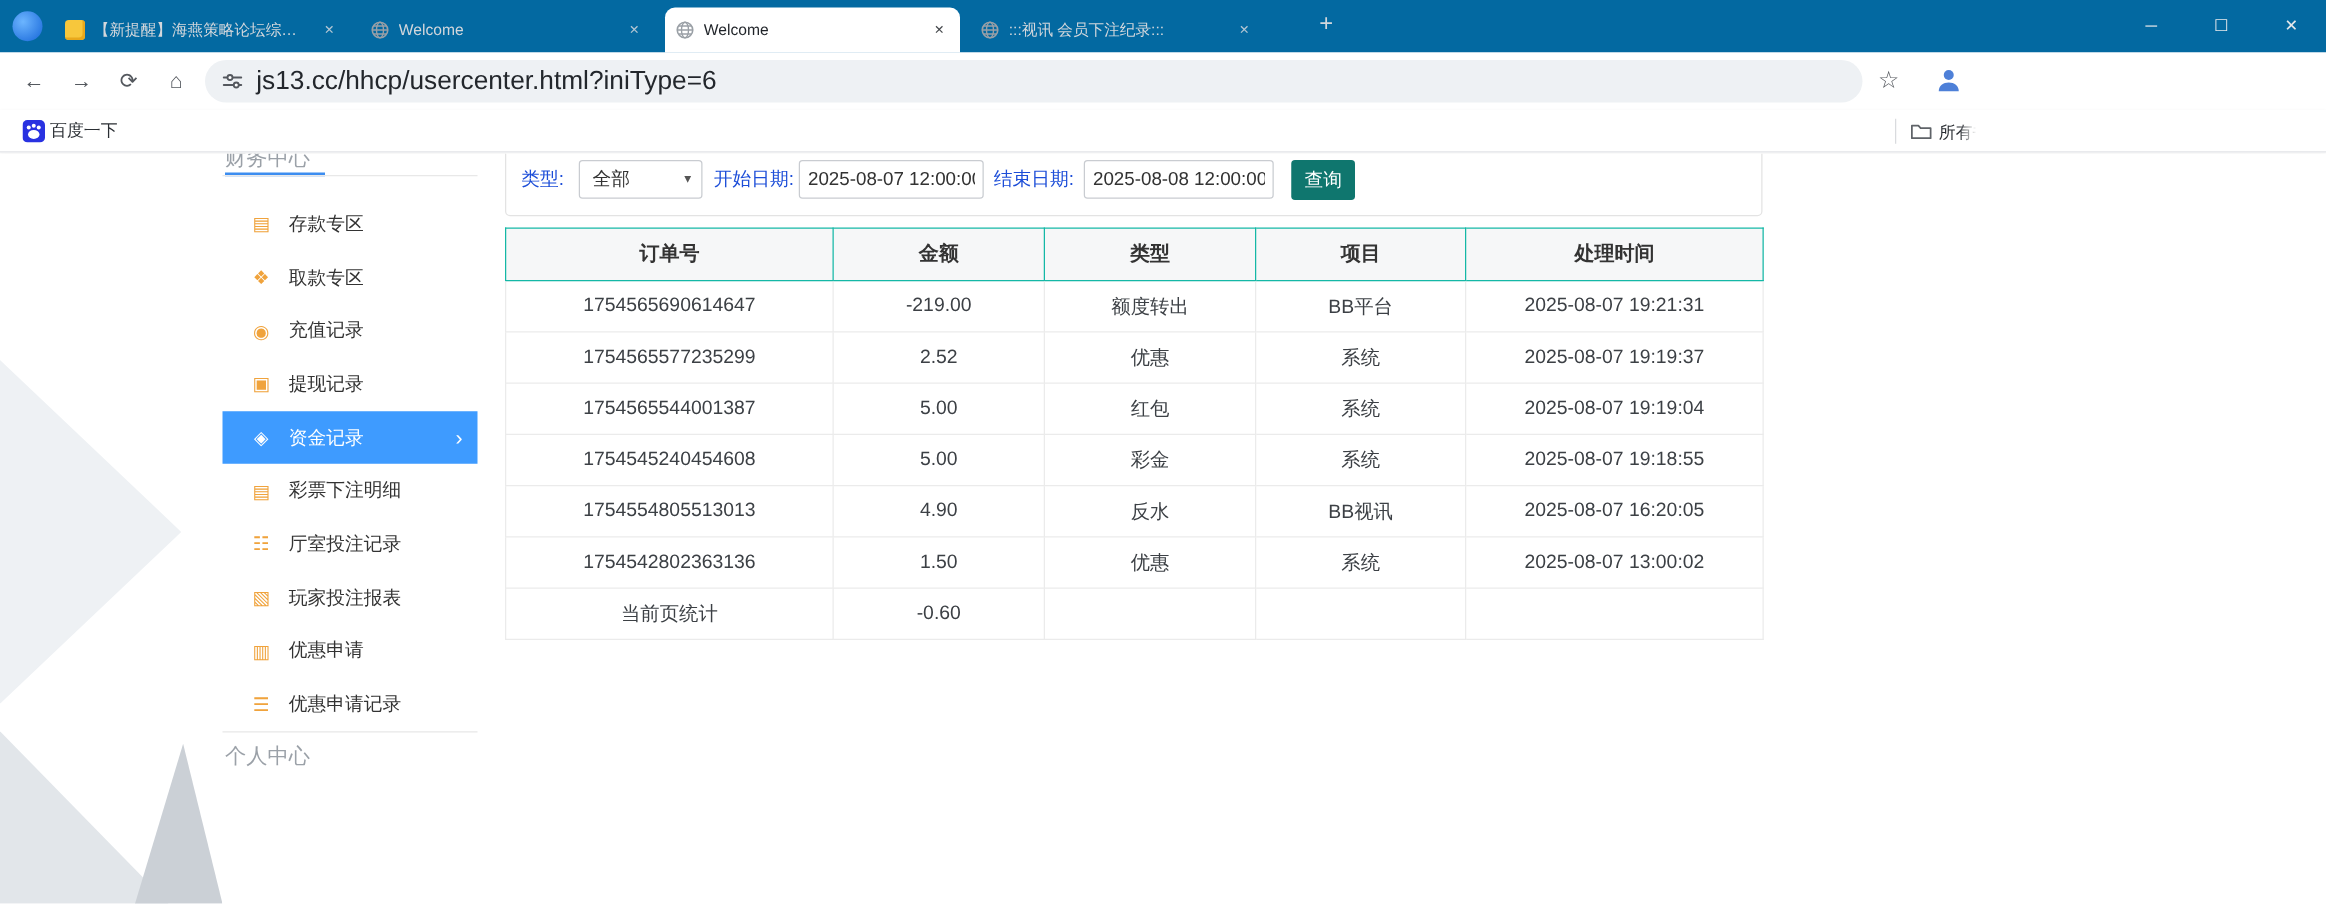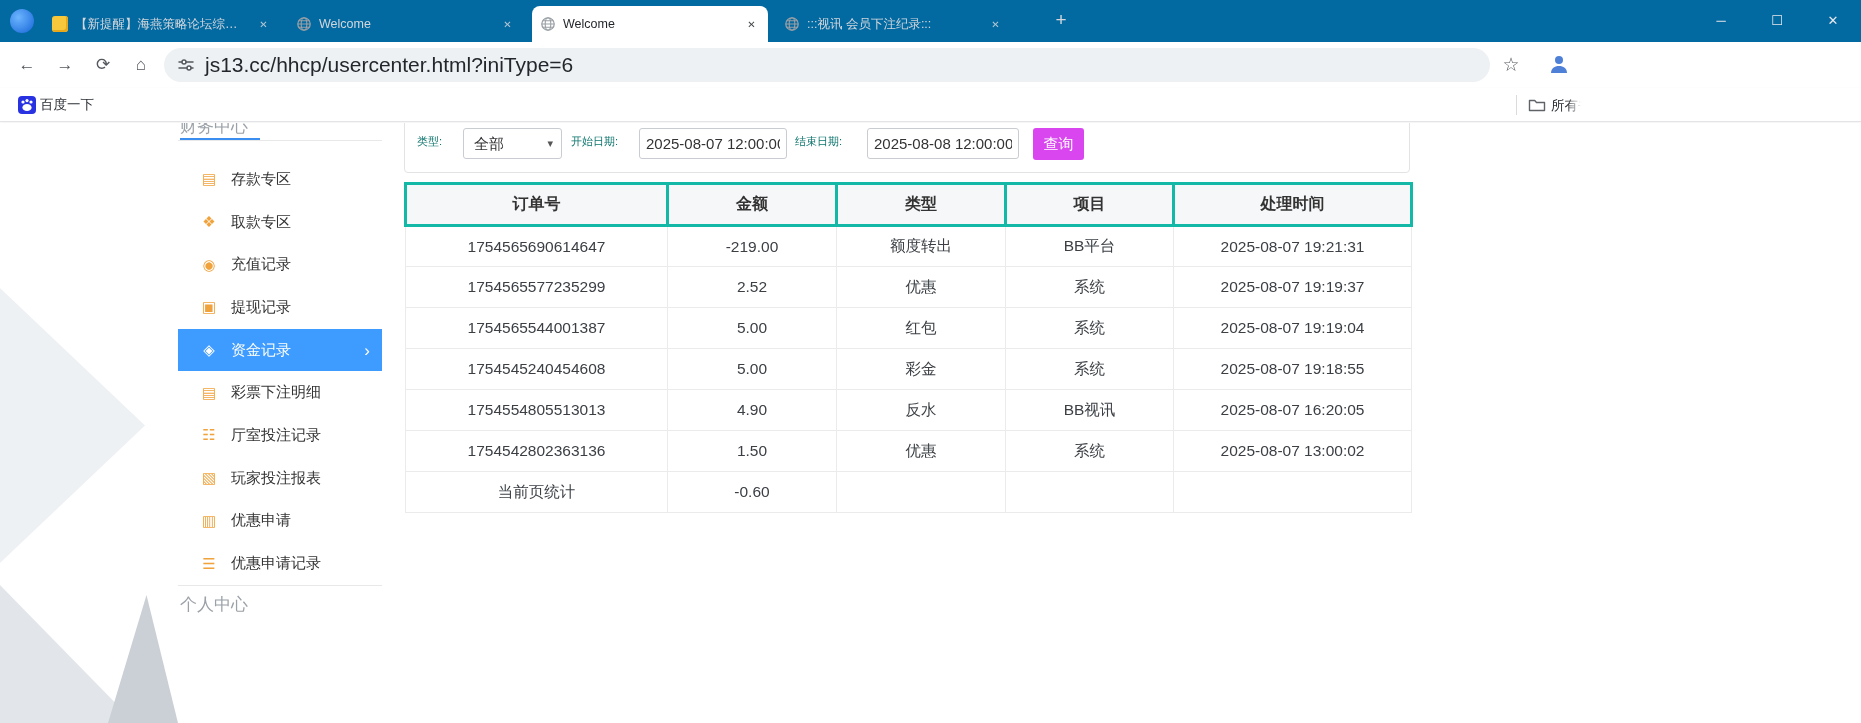--- a/index.html
+++ b/index.html
@@ -77,38 +77,38 @@
   .side-item.active { background:#3E9BFF; color:#fff; }
   .side-item.active .sicon { color:#fff; }
   .side-chevron { position:absolute; right:12px; font-size:17px; color:#fff; line-height:1; }
   .side-bottom-line { position:absolute; left:0; top:462px; width:204px; height:1px; background:#E8E8E8; }
   .side-bottom-title { position:absolute; left:2px; top:470px; font-size:17px; color:#9BA1A8; white-space:nowrap;text-align:center; }
 
   
   .main { position:absolute; left:404px; top:0; width:1006px; height:600px; }
   .filter-box { position:absolute; left:0; top:-8px; width:1006px; height:58px; background:#fff;
     border:1px solid #E3E3E3; border-radius:4px; }
-  .f-label { position:absolute; top:18px; font-size:11px; color:#0f766e; white-space:nowrap; }
+  .f-label { position:absolute; top:18px; font-size:15px; color:#1d4ed8; white-space:nowrap; }
   #f-type-label { left:12px; }
   #f-start-label { left:166px; }
   #f-end-label { left:390px; }
   .f-select { position:absolute; left:58px; top:12px; width:99px; height:31px; border:1px solid #C9CCD1;
     border-radius:3px; background:#fff; font-size:15px; color:#333; line-height:29px; padding-left:10px; }
   .f-caret { position:absolute; right:8px; top:0; color:#555; font-size:11px; }
   .f-input { position:absolute; top:12px; height:31px; border:1px solid #C9CCD1; border-radius:3px;
     font-size:15px; color:#333; padding:0 6px; background:#fff; font-family:inherit; }
   #f-start { left:234px; width:148px; }
   #f-end { left:462px; width:152px; }
-  .f-button { position:absolute; left:628px; top:12px; width:51px; height:32px; background:#d946ef;
+  .f-button { position:absolute; left:628px; top:12px; width:51px; height:32px; background:#0f766e;
     color:#fff; font-size:15px; border:none; border-radius:3px; cursor:pointer; font-family:inherit; }
 
   .data-table { position:absolute; left:0; top:59px; width:1006px; border-collapse:collapse;
     table-layout:fixed; background:#fff; }
   .data-table th { height:42px; background:#F6F7F8; font-weight:bold; font-size:16px; color:#333;
-    border:3px solid #14b8a6; text-align:center; }
+    border:1px solid #14b8a6; text-align:center; }
   .data-table td { height:41px; font-size:15.5px; color:#3C4045; border:1px solid #EBEBEB; text-align:center; }
 </style>
 </head>
 <body>
 
 <div id="app">
 
   <div class="titlebar">
     <div class="browser-logo"></div>
     <div class="tabs" id="tabs">

